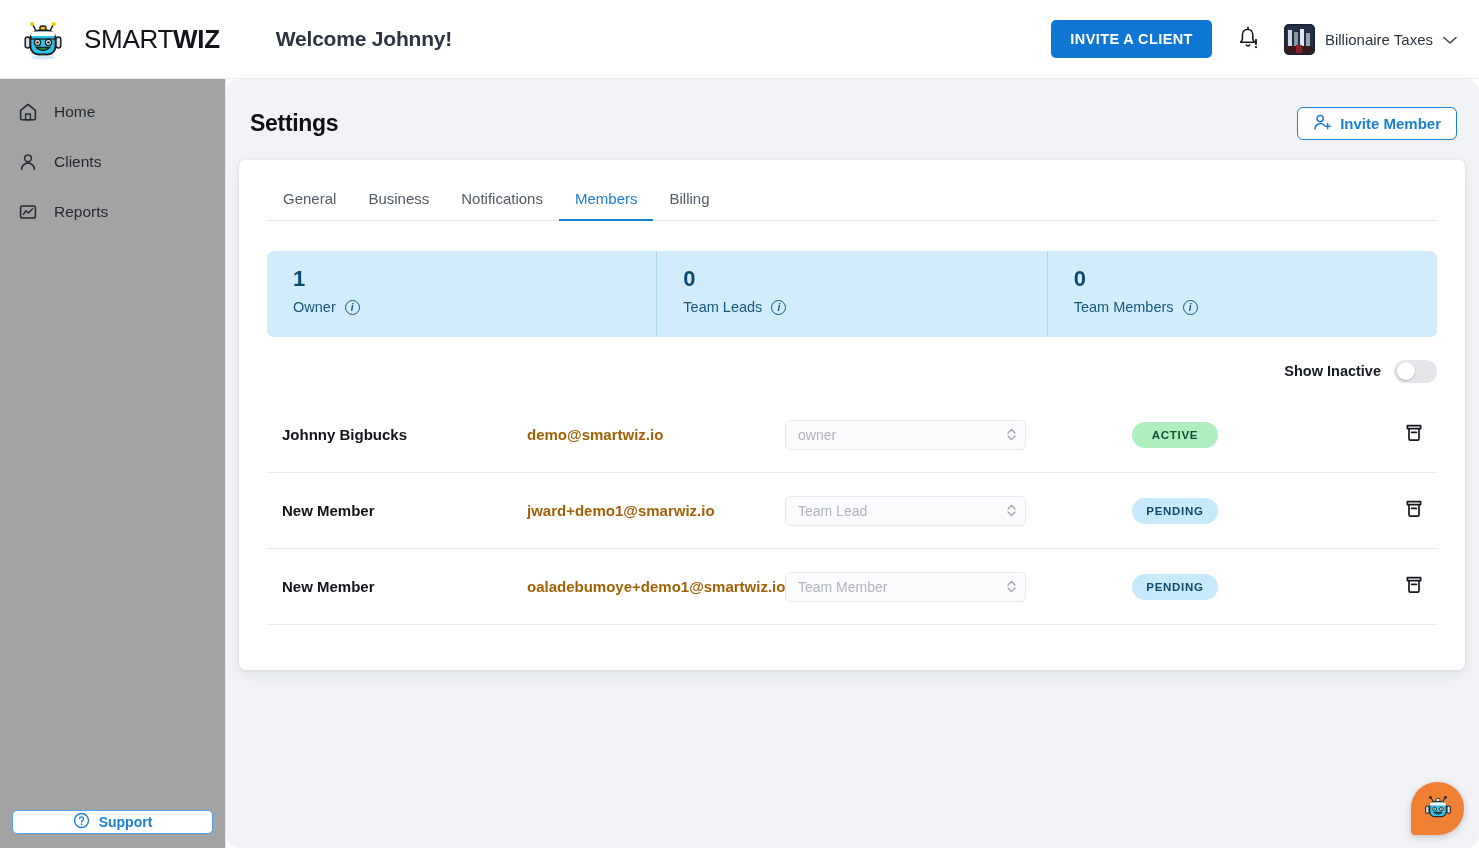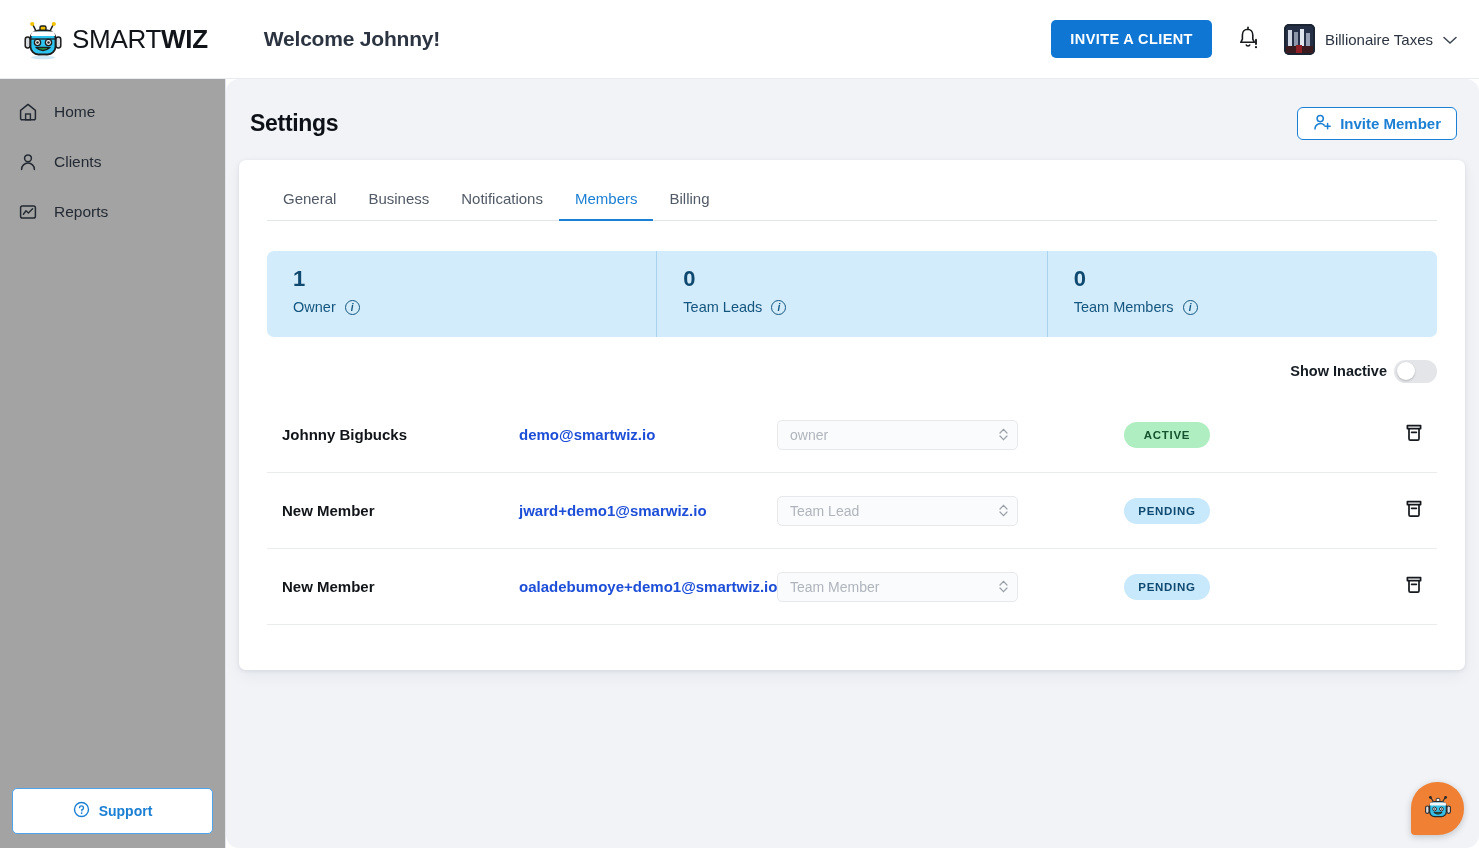--- a/index.html
+++ b/index.html
@@ -13,21 +13,21 @@
 
   
   .topbar {
     height: 79px; min-height: 79px;
     background: #ffffff;
     display: flex; align-items: center;
     padding: 0 22px 0 22px;
     border-bottom: 1px solid #e9ebf0;
     position: relative; z-index: 30;
   }
-  .logo-wrap { display: flex; align-items: center; gap: 8px; }
+  .logo-wrap { display: flex; align-items: center; gap: 20px; }
   .logo-mark { width: 42px; height: 44px; position: relative; }
   .logo-text { font-size: 26px; letter-spacing: -0.3px; color: #111418; font-weight: 400; }
   .logo-text b { font-weight: 800; }
   .welcome {
     margin-left: 56px;
     font-size: 21px; font-weight: bold; color: #2b3440; letter-spacing: -0.2px;
   }
   .topbar-right { margin-left: auto; display: flex; align-items: center; gap: 24px; }
   .btn-invite-client {
     background: #1076d4; color: #fff; border: none; border-radius: 5px;
@@ -54,21 +54,21 @@
     position: relative; z-index: 20;
   }
   .nav-item {
     display: flex; align-items: center; gap: 15px;
     padding: 10px 0 10px 17px; margin: 0 0 8px 0; cursor: pointer;
     color: #232a33; font-size: 15.5px;
   }
   .nav-icon { width: 22px; height: 22px; display: flex; align-items: center; justify-content: center; flex: none; }
   .sidebar-spacer { flex: 1; }
   .support-btn {
-    margin: 0 12px 14px 12px; height: 46px; border: 1px solid #4ea3ec; border-radius: 5px;
+    margin: 0 12px 14px 12px; height: 24px; border: 1px solid #4ea3ec; border-radius: 5px;
     background: #fff; color: #1b7fd4; font-size: 14px; font-weight: bold;
     display: flex; align-items: center; justify-content: center; gap: 9px; cursor: pointer;
   }
 
   
   .main { flex: 1; background: #f1f3f7; position: relative; overflow: hidden; border-radius: 13px; }
   .page-head {
     display: flex; align-items: center; padding: 28px 22px 20px 24px;
   }
   .page-title { font-size: 23px; font-weight: bold; color: #0d1117; letter-spacing: -0.3px; }
@@ -97,37 +97,37 @@
   .stat + .stat { border-left: 1.5px solid #a9d3ef; }
   .stat-num { font-size: 22px; font-weight: bold; color: #10496f; line-height: 1.1; }
   .stat-lbl { display: flex; align-items: center; gap: 9px; font-size: 14.5px; color: #15567f; margin-top: 8px; }
   .info-i {
     width: 15px; height: 15px; border: 1.4px solid #15567f; border-radius: 50%;
     display: inline-flex; align-items: center; justify-content: center;
     font-size: 10px; font-weight: bold; font-style: italic; color: #15567f; cursor: pointer;
   }
 
   .toolbar-row { display: flex; align-items: center; justify-content: flex-end; margin-top: 18px; height: 32px; }
-  .show-inactive-lbl { font-size: 14.5px; font-weight: bold; color: #151b22; margin-right: 7px; text-align: center; }
+  .show-inactive-lbl { font-size: 14.5px; font-weight: bold; color: #151b22; margin-right: 13px; text-align: center; }
   .toggle {
     width: 43px; height: 23px; border-radius: 12px; background: #e3e5e9;
     position: relative; cursor: pointer; flex: none;
   }
   .toggle .knob {
     position: absolute; top: 2.5px; left: 3px; width: 18px; height: 18px;
     border-radius: 50%; background: #fff; box-shadow: 0 1px 2px rgba(0,0,0,.22);
   }
 
   .rows { margin-top: 10px; }
   .mrow {
     display: flex; align-items: center; height: 76px;
     border-bottom: 1px solid #e9ebef;
   }
   .c-name { width: 252px; font-size: 15px; font-weight: bold; color: #111418; padding-left: 15px; }
-  .c-email { width: 258px; font-size: 15px; font-weight: bold; color: #1d4ed8; }
+  .c-email { width: 258px; font-size: 15px; font-weight: bold; color: #a16207; margin-left: 8px; }
   .c-role { width: 270px; }
   .role-select {
     width: 241px; height: 30px; border: 1px solid #e6e8ec; border-radius: 5px;
     background: #fafbfc; display: flex; align-items: center;
     padding: 0 8px 0 12px; font-size: 14px; color: #b0b5bd; cursor: pointer;
   }
   .role-select .updown { margin-left: auto; display: flex; flex-direction: column; gap: 1px; line-height: 0; color: #9aa0a8; }
   .c-status { width: 240px; display: flex; justify-content: center; }
   .badge {
     border-radius: 13px; height: 26px; min-width: 86px; padding: 0 14px;

